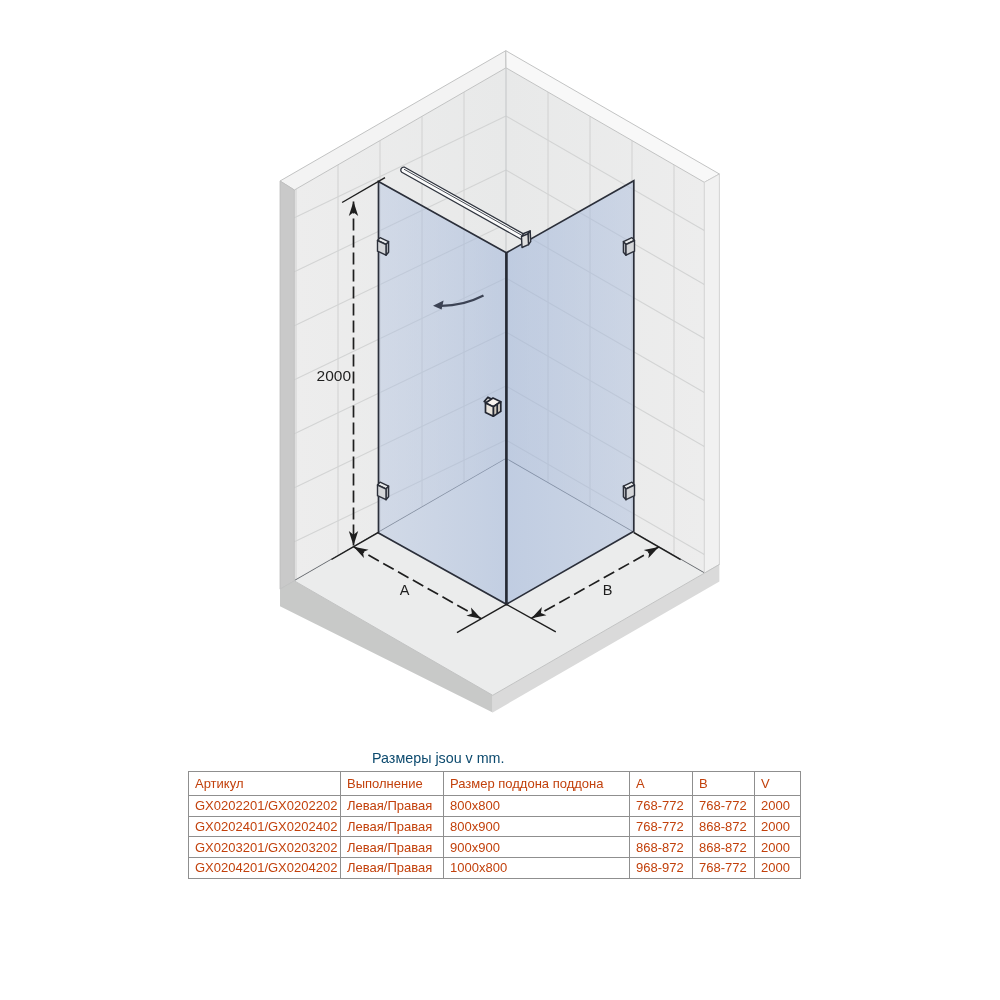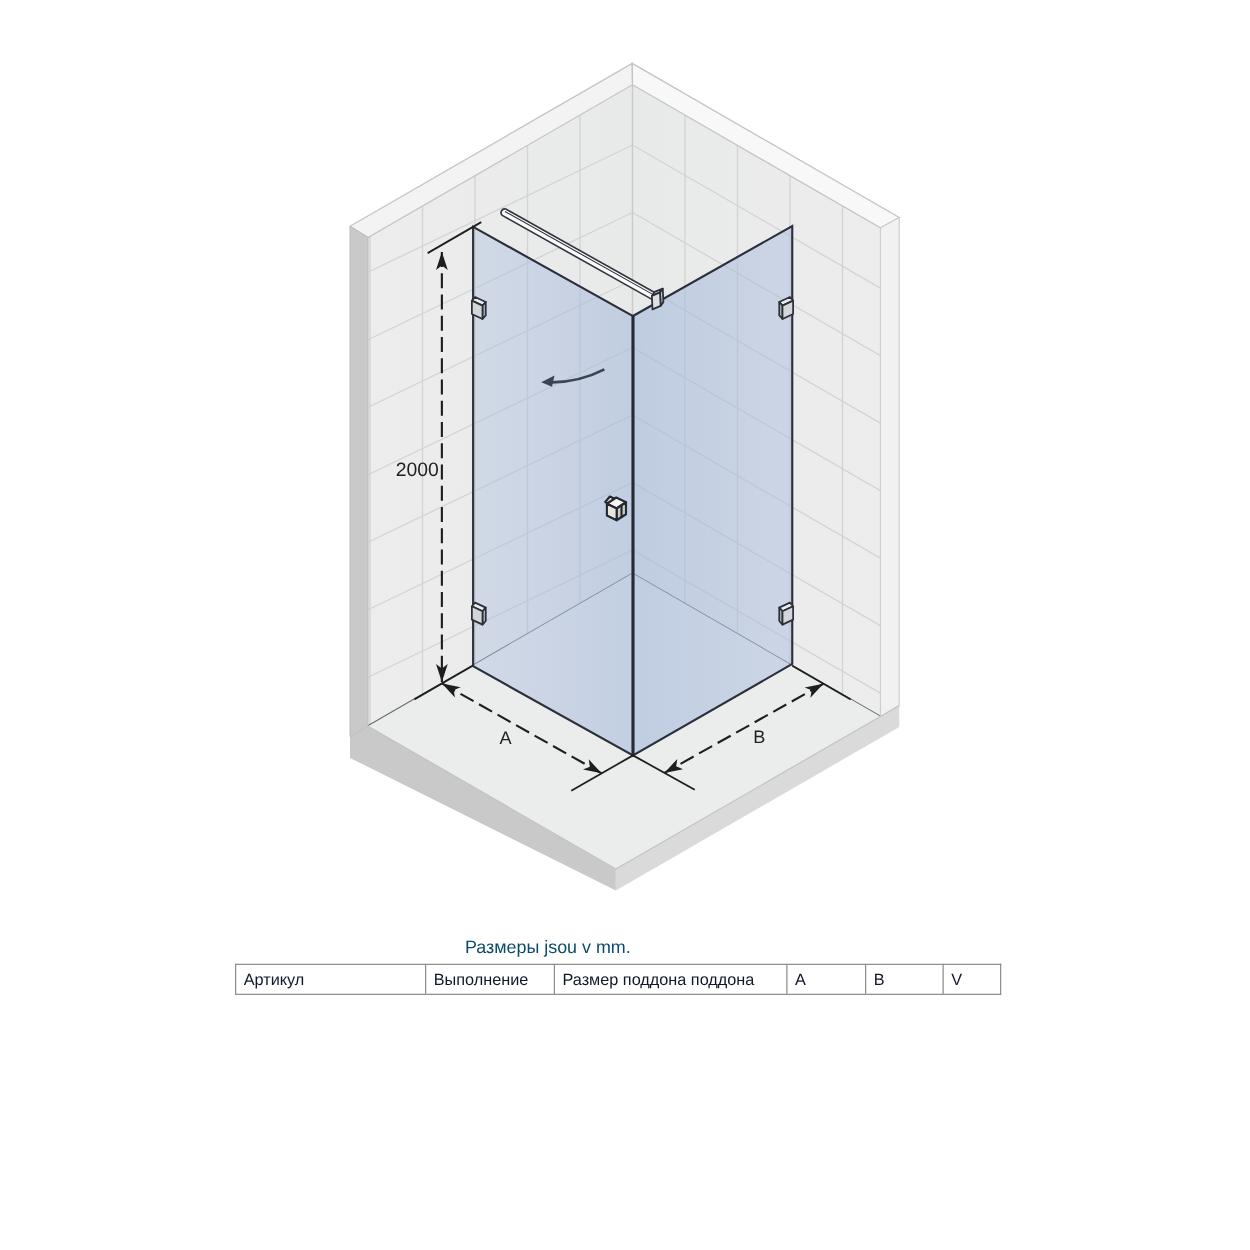--- a/index.html
+++ b/index.html
@@ -1,19 +1,19 @@
 <!DOCTYPE html>
 <html lang="ru"><head>
 <meta charset="utf-8">
 <title>Shower enclosure diagram</title>
 <style>
 html,body{margin:0;padding:0;background:#ffffff;width:1000px;height:1000px;overflow:hidden;}
 #stage{position:relative;width:1000px;height:1000px;font-family:"Liberation Sans",sans-serif;}
 #ttl{position:absolute;left:372px;top:750px;width:300px;text-align:left;font-size:14.3px;color:#0c4a6e;}
-table{position:absolute;left:188px;top:771px;border-collapse:collapse;table-layout:fixed;font-size:13px;color:#0f172a;}
+table{position:absolute;left:188px;top:771px;border-collapse:collapse;table-layout:fixed;font-size:13px;color:#c2410c;}
 td{border:1px solid #8f8f8f;padding:0 0 0 6px;height:19.7px;line-height:13px;white-space:nowrap;overflow:hidden;}
 tr.hd td{height:23px;}
 </style>
 </head>
 <body>
 <div id="stage">
 
 <svg width="1000" height="1000" viewBox="0 0 1000 1000" style="position:absolute;left:0;top:0">
 <defs>
 <marker id="arr" markerUnits="userSpaceOnUse" markerWidth="30" markerHeight="30" refX="0" refY="0" orient="auto-start-reverse" viewBox="-15 -15 30 30">
@@ -178,15 +178,47 @@
       </colgroup>
 <tbody>
         <tr class="hd">
           <td>Артикул</td>
           <td>Выполнение</td>
           <td>Размер поддона поддона</td>
           <td>A</td>
           <td>B</td>
           <td>V</td>
         </tr>
+<tr>
+          <td>GX0202201/GX0202202</td>
+          <td>Левая/Правая</td>
+          <td>800x800</td>
+          <td>768-772</td>
+          <td>768-772</td>
+          <td>2000</td>
+        </tr>
+<tr>
+          <td>GX0202401/GX0202402</td>
+          <td>Левая/Правая</td>
+          <td>800x900</td>
+          <td>768-772</td>
+          <td>868-872</td>
+          <td>2000</td>
+        </tr>
+<tr>
+          <td>GX0203201/GX0203202</td>
+          <td>Левая/Правая</td>
+          <td>900x900</td>
+          <td>868-872</td>
+          <td>868-872</td>
+          <td>2000</td>
+        </tr>
+<tr>
+          <td>GX0204201/GX0204202</td>
+          <td>Левая/Правая</td>
+          <td>1000x800</td>
+          <td>968-972</td>
+          <td>768-772</td>
+          <td>2000</td>
+        </tr>
 </tbody>
     </table>
 </div>
 
 </body></html>

